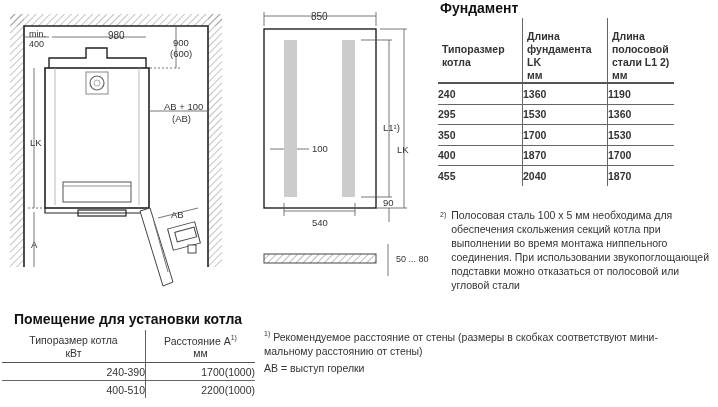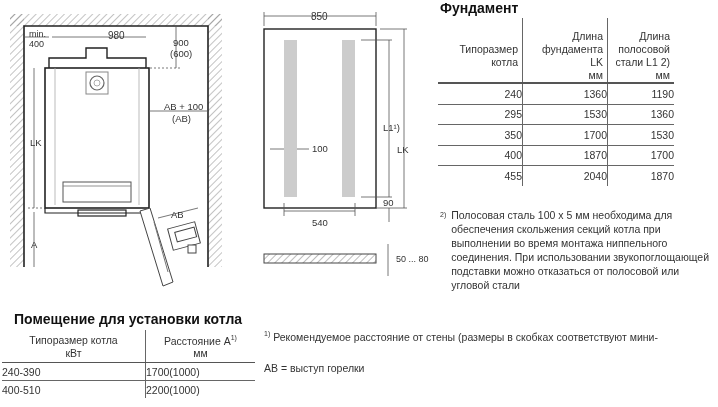--- a/index.html
+++ b/index.html
@@ -1,29 +1,29 @@
 <!DOCTYPE html>
 <html><head>
 <meta charset="utf-8">
 <style>
   html, body { margin:0; padding:0; background:#fff; }
   body { width:718px; height:407px; position:relative; overflow:hidden; font-family:"Liberation Sans", sans-serif; color:#222; }
   .abs { position:absolute; }
   svg text { font-family:"Liberation Sans", sans-serif; fill:#333; }
   .h-title { font-weight:bold; font-size:14px; color:#111; }
   table { border-collapse:collapse; font-size:10.5px; color:#333; }
-  .fund td, .fund th { text-align:right; font-weight:normal; }
+  .fund td, .fund th { text-align:left; font-weight:bold; }
   .fund th { padding:0 4px; line-height:13px; vertical-align:bottom; height:64px; }
   .fund td { height:19.5px; padding:0; }
   .fund tr.hdr th { border-bottom:2px solid #555; }
   .fund tbody tr td { border-bottom:1.5px solid #666; }
   .fund tbody tr:last-child td { border-bottom:none; }
   .fund .vl { border-right:1.5px solid #666; }
   .room th { font-weight:normal; line-height:13px; height:30px; vertical-align:bottom; padding:0 4px 2px; }
-  .room td { text-align:left; height:17px; padding:0; }
+  .room td { text-align:right; height:17px; padding:0; }
   .room tr.hdr th { border-bottom:1.5px solid #555; }
   .room tbody tr td { border-bottom:1.5px solid #666; }
   .room tbody tr:last-child td { border-bottom:none; }
   .room .vl { border-right:1.5px solid #666; }
   .note { font-size:10.5px; line-height:14px; color:#333; }
   sup { font-size:7px; }
 </style>
 </head>
 <body>
 
@@ -196,14 +196,15 @@
     <tr>
         <td class="vl">400-510</td>
         <td>2200(1000)</td>
       </tr>
   </tbody>
 </table>
 
 <div class="abs note" style="left:264px;top:327px;width:450px;">
   <sup>1)</sup>
   <span>Рекомендуемое расстояние от стены (размеры в скобках соответствуют мини-</span><br>
+  <span>мальному расстоянию от стены)</span>
 </div>
 <div class="abs note" style="left:264px;top:361px;">AB = выступ горелки</div>
 
 </body></html>

